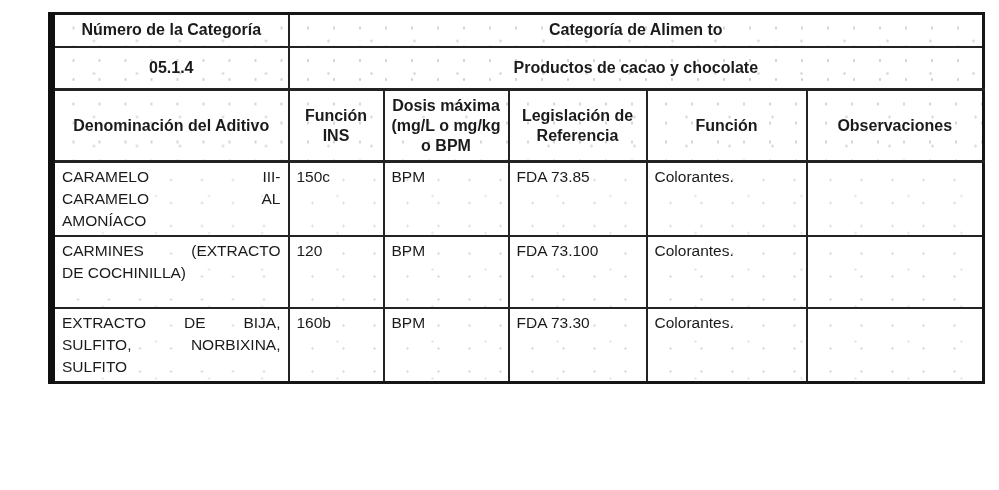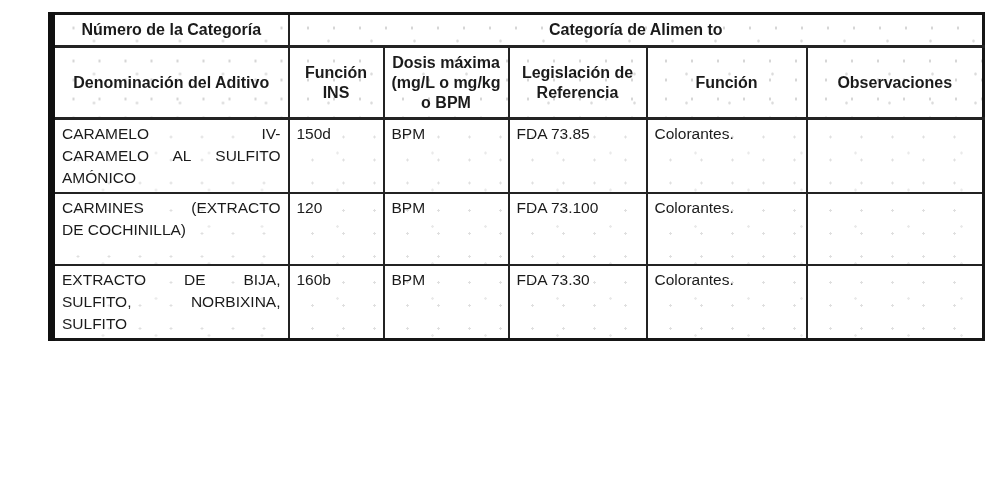--- a/index.html
+++ b/index.html
@@ -80,41 +80,45 @@
       <col style="width:125px">
       <col style="width:138px">
       <col style="width:160px">
       <col style="width:177px">
     </colgroup>
     <thead>
       <tr class="cat-row-1">
         <th>Número de la Categoría</th>
         <th colspan="5">Categoría de Alimen to</th>
       </tr>
+      <tr class="cat-row-2">
+        <th>05.1.4</th>
+        <th colspan="5">Productos de cacao y chocolate</th>
+      </tr>
       <tr class="col-header-row">
         <th>Denominación del Aditivo</th>
         <th>Función
 INS</th>
         <th>Dosis máxima
 (mg/L o mg/kg
 o BPM</th>
         <th>Legislación de
 Referencia</th>
         <th>Función</th>
         <th>Observaciones</th>
       </tr>
     </thead>
     <tbody>
         <tr>
           <td class="name-cell">
-            <div class="line j">CARAMELO IV-</div>
-            <div class="line j">CARAMELO AL SULFITO</div>
-            <div class="line">AMÓNICO</div>
+            <div class="line j">CARAMELO III-</div>
+            <div class="line j">CARAMELO AL</div>
+            <div class="line">AMONÍACO</div>
           </td>
-          <td class="pre">150d</td>
+          <td class="pre">150c</td>
           <td class="pre">BPM</td>
           <td class="pre">FDA 73.85</td>
           <td class="pre">Colorantes.</td>
           <td class="pre"></td>
         </tr>
         <tr>
           <td class="name-cell">
             <div class="line j">CARMINES (EXTRACTO</div>
             <div class="line">DE COCHINILLA)</div>
           </td>

